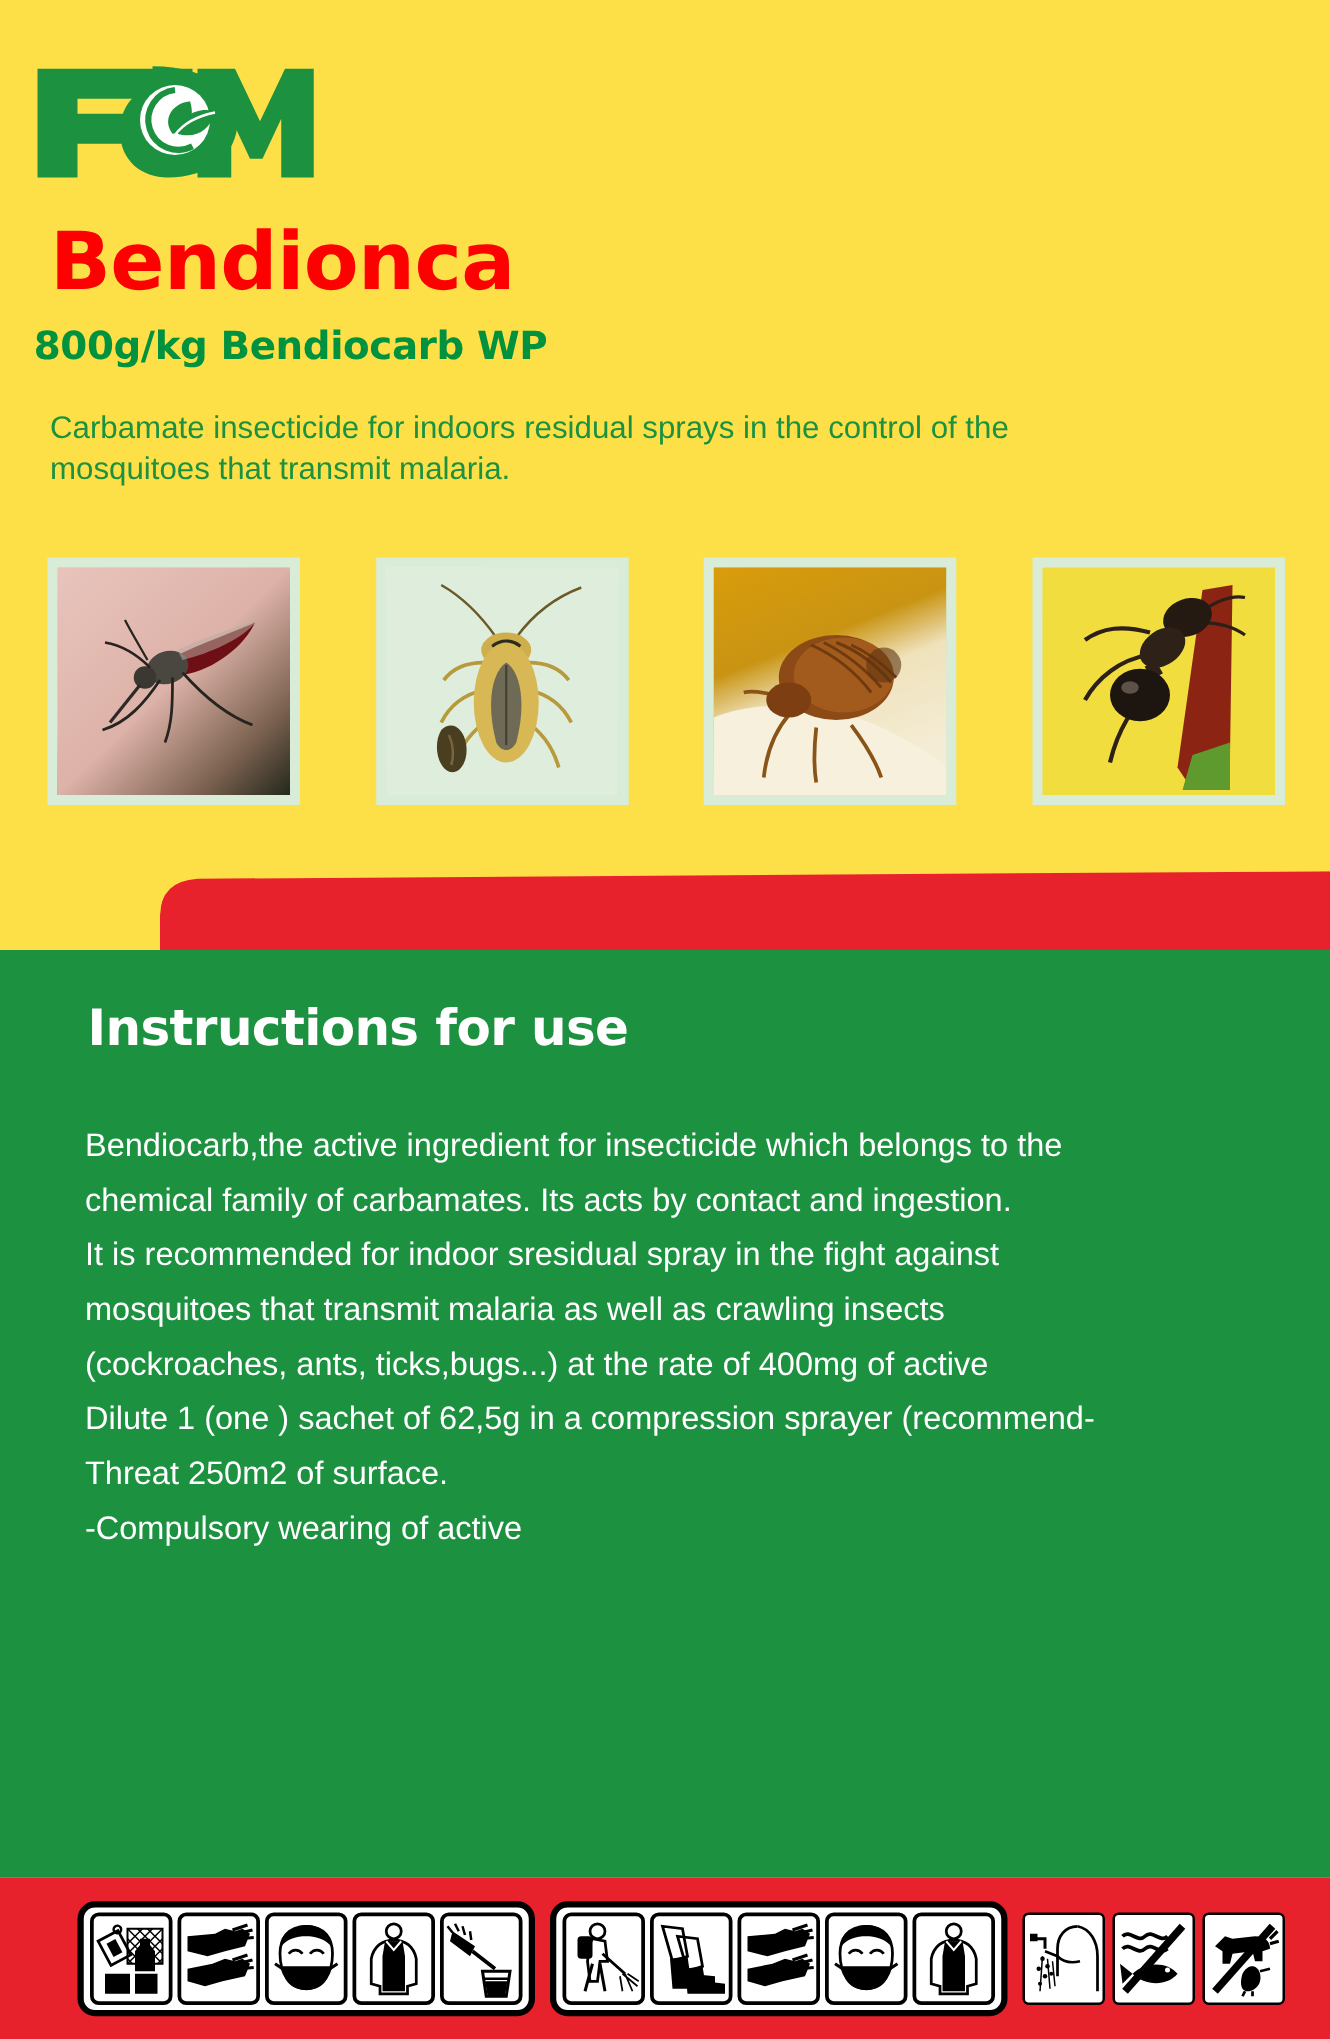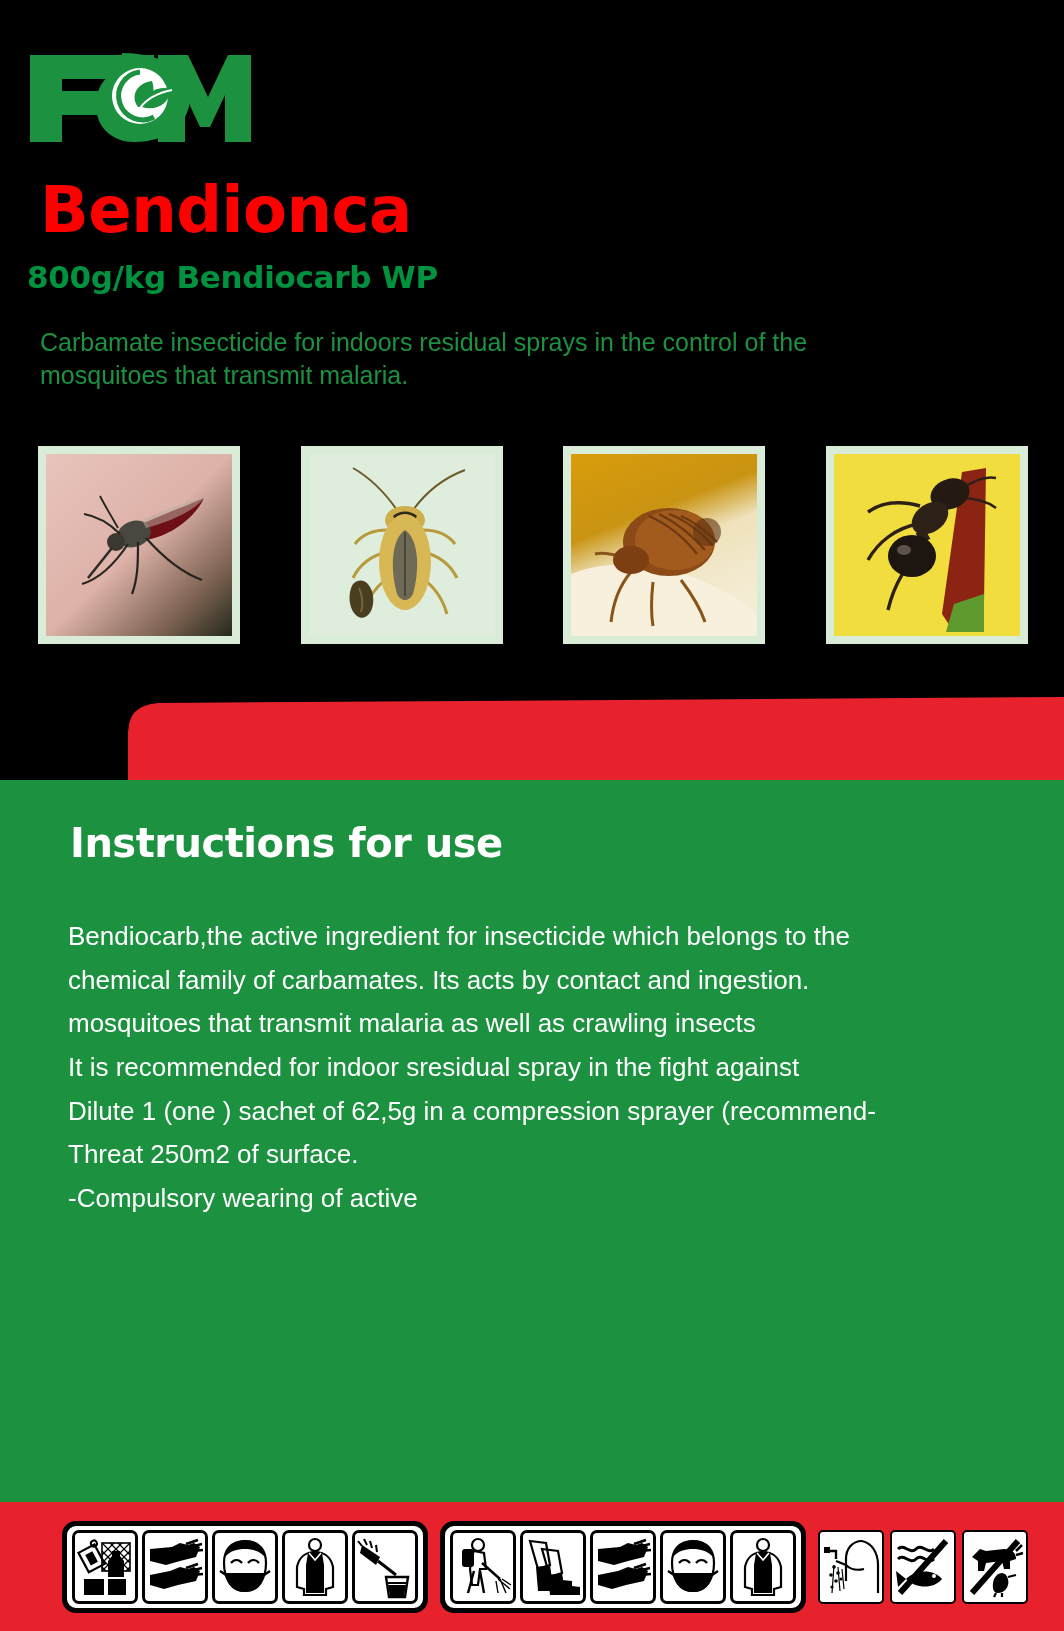--- a/index.html
+++ b/index.html
@@ -2,21 +2,21 @@
 <html><head>
 <meta charset="utf-8">
 <style>
   * { box-sizing: border-box; margin: 0; padding: 0; }
   html, body {
     width: 1064px; height: 1631px;
     background: #ffffff;
     font-family: "Liberation Sans", sans-serif;
     overflow: hidden;
   }
-  .page { position: relative; width: 1064px; height: 1631px; background: #000000; }
+  .page { position: relative; width: 1064px; height: 1631px; background: #fde047; }
 
   
   .logo { position: absolute; left: 22px; top: 45px; width: 230px; height: 100px; }
   .logo svg { display: block; }
 
   
   .brand {
     position: absolute; left: 40px; top: 178px;
     font-size: 64px; font-weight: 700; color: #ff0000;
     letter-spacing: -0.5px; line-height: 1;
@@ -58,21 +58,20 @@
     position: absolute; left: 128px; top: 697px; width: 936px; height: 90px;
     background: #e8222c;
     border-top-left-radius: 34px;
     clip-path: polygon(0 11px, 36px 0, 936px 0, 936px 90px, 0 90px);
   }
 
   
   .green-body {
     position: absolute; left: 0; top: 760px; width: 1064px; height: 742px;
     background: #1c9140;
-    margin-top: 20px;
   }
   .instr-heading {
     position: absolute; left: 70px; top: 40px;
     font-size: 40px; font-weight: 700; color: #ffffff;
     font-family: "DejaVu Sans", sans-serif; letter-spacing: -0.5px;
   }
   .instr-body {
     position: absolute; left: 68px; top: 135px; width: 940px;
     font-size: 26px; color: #ffffff; line-height: 1.68;
     font-family: "Liberation Sans", sans-serif;
@@ -266,22 +265,23 @@
 
   <svg class="red-banner" width="936" height="90" viewBox="0 0 936 90" preserveAspectRatio="none" style="clip-path:none;background:transparent;">
     <path d="M0 36 Q0 8 30 6 L936 0 L936 90 L0 90 Z" fill="#e8222c"></path>
   </svg>
 
   <div class="green-body">
     <div class="instr-heading">Instructions for use</div>
     <div class="instr-body">
       <p>Bendiocarb,the active ingredient for insecticide which belongs to the</p>
       <p>chemical family of carbamates. Its acts by contact and ingestion.</p>
+      <p>It is recommended for indoor sresidual spray in the fight against</p>
       <p>mosquitoes that transmit malaria as well as crawling insects</p>
-      <p>It is recommended for indoor sresidual spray in the fight against</p>
+      <p>(cockroaches, ants, ticks,bugs...) at the rate of 400mg of active</p>
       <p>Dilute 1 (one ) sachet of 62,5g in a compression sprayer (recommend-</p>
       <p>Threat 250m2 of surface.</p>
       <p>-Compulsory wearing of active</p>
     </div>
   </div>
 
   <div class="red-footer">
     <div class="picto-bar">
 
       <div class="picto-group">

